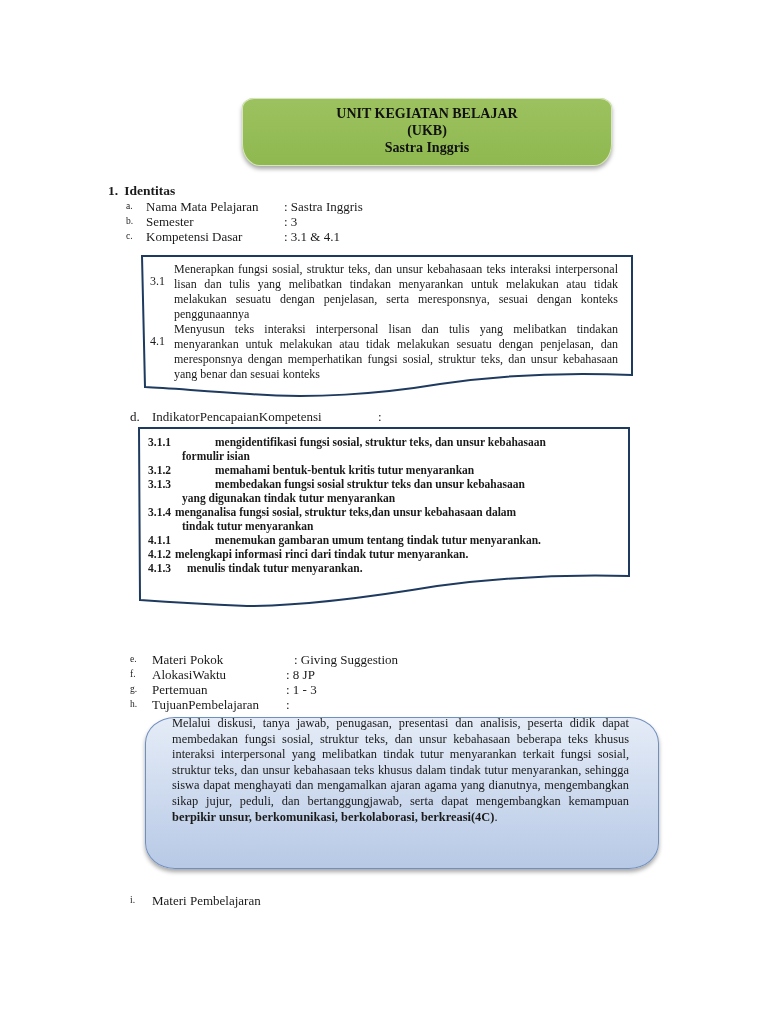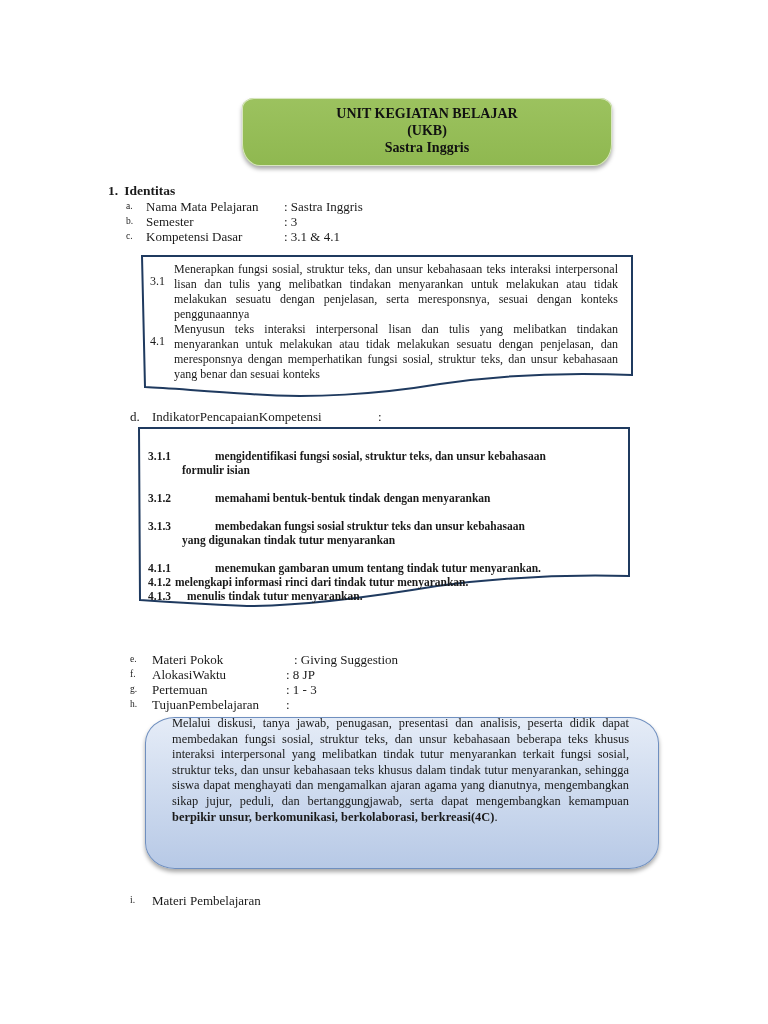--- a/index.html
+++ b/index.html
@@ -22,21 +22,21 @@
   .row .label { position:absolute; left:20px; }
   .row .value { position:absolute; }
   .wave-box { position:absolute; }
   .wave-box svg { position:absolute; left:0; top:0; }
   .box-text { position:absolute; font-family:"Liberation Serif",serif; font-size:12px; line-height:15px; text-align:justify; }
   .kd-item { position:relative; padding-left:24px; }
   .kd-item .kd-num { position:absolute; left:0; top:12px; }
   .ipk { font-weight:bold; font-size:11.5px; line-height:14px; }
   .ipk-item { position:relative; padding-left:0; }
   .ipk-item .ipk-num { display:inline-block; }
-  .ipk-item.tab .ipk-num { width:67px;margin-top:14px; }
+  .ipk-item.tab .ipk-num { width:67px; }
   .ipk-item .cont { display:block; padding-left:34px; }
   .tujuan-box {
     position:absolute; left:145px; top:717px; width:512px; height:150px;
     border-radius:30px 30px 30px 30px / 26px 26px 26px 26px;
     background:linear-gradient(#e5ecf7 0%, #b7c9e6 100%);
     border:1.5px solid #6f8fbf; box-shadow:0 3px 4px rgba(0,0,0,0.35);
   }
   .tujuan-text { position:absolute; left:172px; top:716px; width:457px; font-family:"Liberation Serif",serif; font-size:12.4px; line-height:15.6px; text-align:justify; }
   .tujuan-text b { font-weight:bold; }
 </style>
@@ -85,22 +85,23 @@
   <span style="position:absolute; left:248px;">:</span>
 </div>
 
 <div class="wave-box" style="left:137px; top:426px; width:494px; height:186px;">
   <svg width="494" height="186" viewBox="0 0 494 186">
     <path d="M2,2 L492,2 L492,150 C420,148 360,152 300,160 C240,170 170,180 110,180 C60,178 30,176 3,174 L2,2 Z" fill="#ffffff" stroke="#1f3a5f" stroke-width="2"></path>
   </svg>
 </div>
 <div class="box-text ipk" style="left:148px; top:435px; width:470px;">
   <div class="ipk-item tab"><span class="ipk-num">3.1.1</span><span>mengidentifikasi fungsi sosial, struktur teks, dan unsur kebahasaan</span><span class="cont">formulir isian</span></div>
-  <div class="ipk-item tab"><span class="ipk-num">3.1.2</span><span>memahami bentuk-bentuk tindak dengan menyarankan</span></div>
+  <div class="ipk-item tab"><span class="ipk-num">3.1.2</span><span>memahami bentuk-bentuk kritis tutur menyarankan</span></div>
   <div class="ipk-item tab"><span class="ipk-num">3.1.3</span><span>membedakan fungsi sosial struktur teks dan unsur kebahasaan</span><span class="cont">yang digunakan tindak tutur menyarankan</span></div>
+  <div class="ipk-item"><span class="ipk-num" style="margin-right:4px;">3.1.4</span><span>menganalisa fungsi sosial, struktur teks,dan unsur kebahasaan dalam</span><span class="cont">tindak tutur menyarankan</span></div>
   <div class="ipk-item tab"><span class="ipk-num">4.1.1</span><span>menemukan gambaran umum tentang tindak tutur menyarankan.</span></div>
   <div class="ipk-item"><span class="ipk-num" style="margin-right:4px;">4.1.2</span><span>melengkapi informasi rinci dari tindak tutur menyarankan.</span></div>
   <div class="ipk-item"><span class="ipk-num" style="margin-right:16px;">4.1.3</span><span>menulis tindak tutur menyarankan.</span></div>
 </div>
 
 <div class="row" style="left:130px; top:652px;">
   <span class="letter">e.</span>
   <span class="label" style="left:22px;">Materi Pokok</span>
   <span class="value" style="left:164px;">: Giving Suggestion</span>
 </div>

